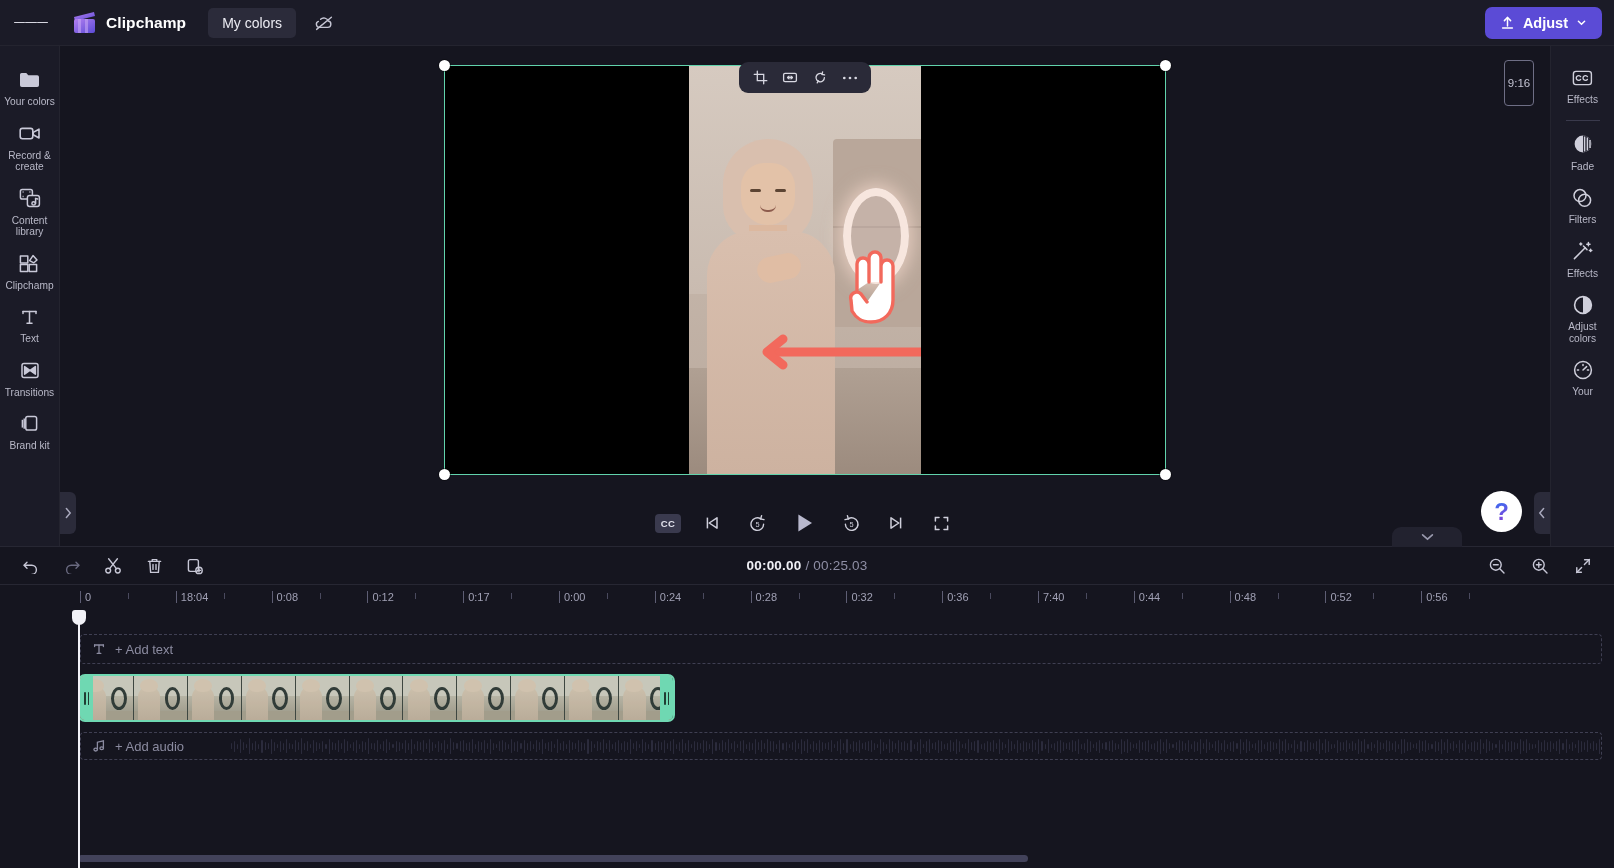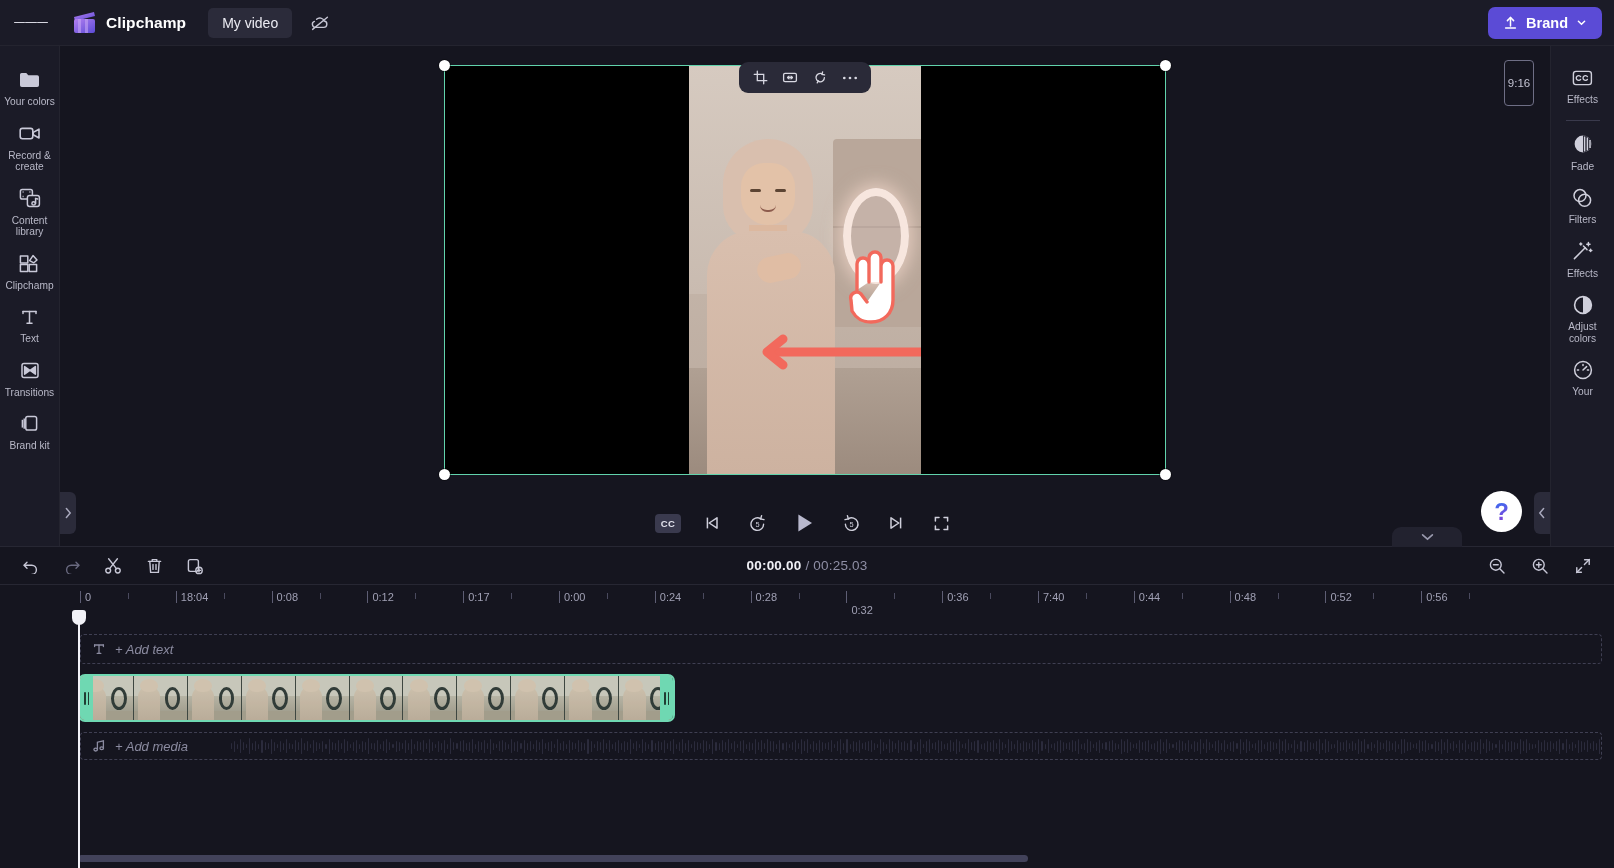--- a/index.html
+++ b/index.html
@@ -150,21 +150,21 @@
   .tick-maj { width:1px; height:12px; background:#5e5e74; }
   .tick-min { width:1px; height:6px; background:#4a4a5e; top:8px; }
   .tick-lab { position:absolute; top:6px; left:5px; font-size:11px; color:#a0a0b4; white-space:nowrap; }
 
   .tracks { flex:1; position:relative; overflow:hidden; }
   .track-text {
     position:absolute; left:80px; right:12px; top:24px; height:30px;
     border:1px dashed #3f3f52; border-radius:4px;
     display:flex; align-items:center; gap:9px; padding-left:11px; cursor:pointer;
   }
-  .track-lbl { font-size:13px; color:#8b8ba0;font-style:italic; }
+  .track-lbl { font-size:13px; color:#8b8ba0; }
   .clip {
     position:absolute; left:78px; top:64px; width:597px; height:48px;
     border:2px solid #6fd8b2; border-radius:7px; overflow:hidden; background:#4d4a47; cursor:pointer;
   }
   .clip-film { position:absolute; inset:0; display:flex; }
   .film-cell { flex:1; position:relative; overflow:hidden; border-right:1px solid rgba(0,0,0,.25); }
   .fc-bg { position:absolute; inset:0; background:linear-gradient(#cfc2b7 0%,#bfb0a3 46%,#9d8d80 100%); }
   .fc-wall { position:absolute; left:0; right:0; top:0; height:46%; background:#d2c6bb; }
   .fc-person { position:absolute; left:8%; bottom:0; width:42%; height:78%; background:linear-gradient(#d7bdac,#c3a897); border-radius:20px 20px 0 0; }
   .fc-head { position:absolute; left:12%; top:6%; width:34%; height:30%; background:#dcc0ae; border-radius:50% 50% 44% 44%; }
@@ -215,35 +215,35 @@
           </linearGradient>
             </defs>
           <path d="M2 6 L22 1 L23 5 L3 10 Z" fill="url(#lg1)"></path>
           <rect x="2" y="8" width="21" height="14" rx="2" fill="url(#lg1)"></rect>
           <rect x="6" y="8" width="3" height="14" fill="#cba9f5" opacity=".55"></rect>
           <rect x="13" y="8" width="3" height="14" fill="#cba9f5" opacity=".55"></rect>
         </svg>
       </div>
       <div class="brand-name">Clipchamp</div>
     </div>
-    <div class="proj-name">My video</div>
+    <div class="proj-name">My colors</div>
     <div class="cloud-btn">
       <svg width="20" height="18" viewBox="0 0 20 18" fill="none" stroke="#c6c6d4" stroke-width="1.4" stroke-linecap="round">
         <path d="M5.6 13.4h8.1a3.2 3.2 0 0 0 .5-6.35A4.6 4.6 0 0 0 6.6 5.3"></path>
         <path d="M4.4 7.4a3.1 3.1 0 0 0 1.1 6"></path>
         <path d="M2.6 15.4 17.4 3.2"></path>
       </svg>
     </div>
     <div class="export-btn">
       <svg width="15" height="15" viewBox="0 0 15 15" fill="none" stroke="#fff" stroke-width="1.5" stroke-linecap="round">
         <path d="M7.5 11V2.6"></path>
           <path d="M4.4 5.6 7.5 2.5l3.1 3.1"></path>
           <path d="M2.6 13h9.8"></path>
       </svg>
-      <span>Brand</span>
+      <span>Adjust</span>
       <svg width="11" height="11" viewBox="0 0 11 11" fill="none" stroke="#fff" stroke-width="1.5" stroke-linecap="round">
         <path d="M2.4 4.2 5.5 7.3 8.6 4.2"></path>
       </svg>
     </div>
   </div>
 
   <div class="body-row">
 
     <div class="rail-left">
 
@@ -638,21 +638,21 @@
           <div class="tick tick-maj" style="left: 479px;"></div>
           <div class="tick-lab" style="left: 484px;">0:00</div>
           <div class="tick tick-min" style="left: 526.9px;"></div>
           <div class="tick tick-maj" style="left: 574.8px;"></div>
           <div class="tick-lab" style="left: 579.8px;">0:24</div>
           <div class="tick tick-min" style="left: 622.7px;"></div>
           <div class="tick tick-maj" style="left: 670.6px;"></div>
           <div class="tick-lab" style="left: 675.6px;">0:28</div>
           <div class="tick tick-min" style="left: 718.5px;"></div>
           <div class="tick tick-maj" style="left: 766.4px;"></div>
-          <div class="tick-lab" style="left: 771.4px; margin-top: 13px;">0:32</div>
+          <div class="tick-lab" style="left: 771.4px;">0:32</div>
           <div class="tick tick-min" style="left: 814.3px;"></div>
           <div class="tick tick-maj" style="left: 862.2px;"></div>
           <div class="tick-lab" style="left: 867.2px;">0:36</div>
           <div class="tick tick-min" style="left: 910.1px;"></div>
           <div class="tick tick-maj" style="left: 958px;"></div>
           <div class="tick-lab" style="left: 963px;">7:40</div>
           <div class="tick tick-min" style="left: 1005.9px;"></div>
           <div class="tick tick-maj" style="left: 1053.8px;"></div>
           <div class="tick-lab" style="left: 1058.8px;">0:44</div>
           <div class="tick tick-min" style="left: 1101.7px;"></div>
@@ -785,21 +785,21 @@
             </span>
         </div>
       </div>
 
       <div class="track-audio">
         <svg width="14" height="14" viewBox="0 0 14 14" fill="none" stroke="#8b8ba0" stroke-width="1.3" stroke-linecap="round">
           <path d="M5.4 10.4V3.2l6-1.3v7.2"></path>
           <ellipse cx="3.7" cy="10.6" rx="1.8" ry="1.4"></ellipse>
           <ellipse cx="9.7" cy="9.3" rx="1.8" ry="1.4"></ellipse>
         </svg>
-        <span class="track-lbl">+ Add media</span>
+        <span class="track-lbl">+ Add audio</span>
         <div class="wave" id="wave">
             <i style="height: 6px;"></i>
             <i style="height: 11px;"></i>
             <i style="height: 5px;"></i>
             <i style="height: 14px;"></i>
             <i style="height: 8px;"></i>
             <i style="height: 4px;"></i>
             <i style="height: 16px;"></i>
             <i style="height: 7px;"></i>
             <i style="height: 10px;"></i>

